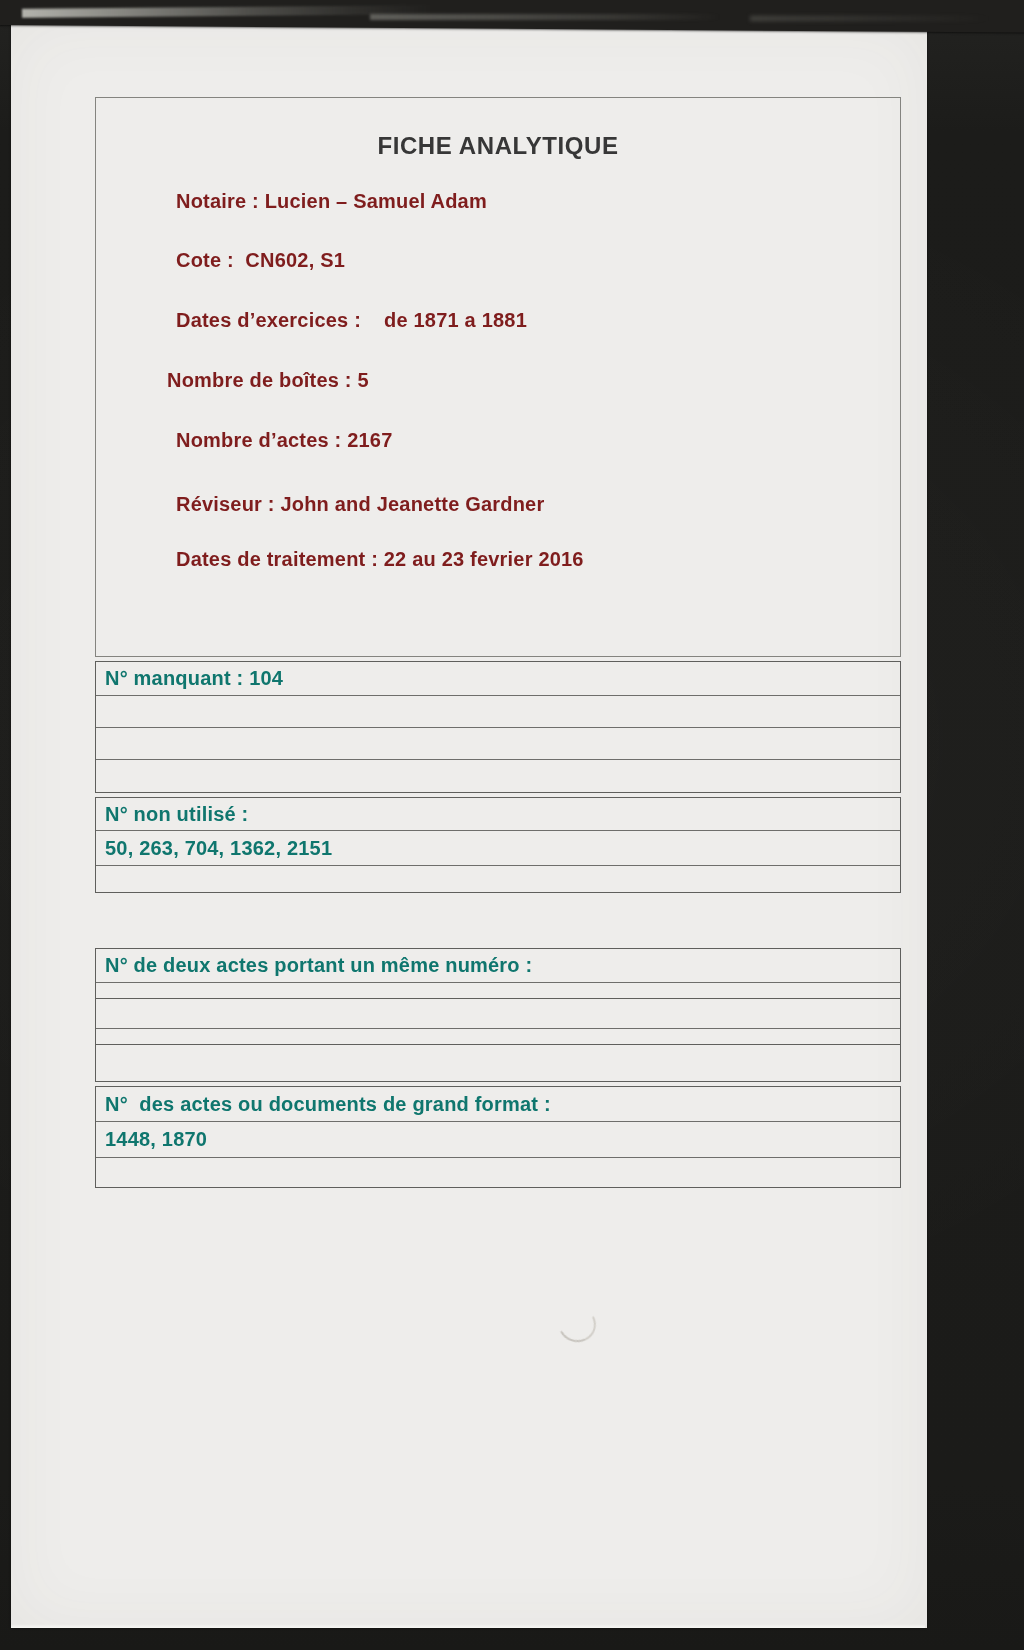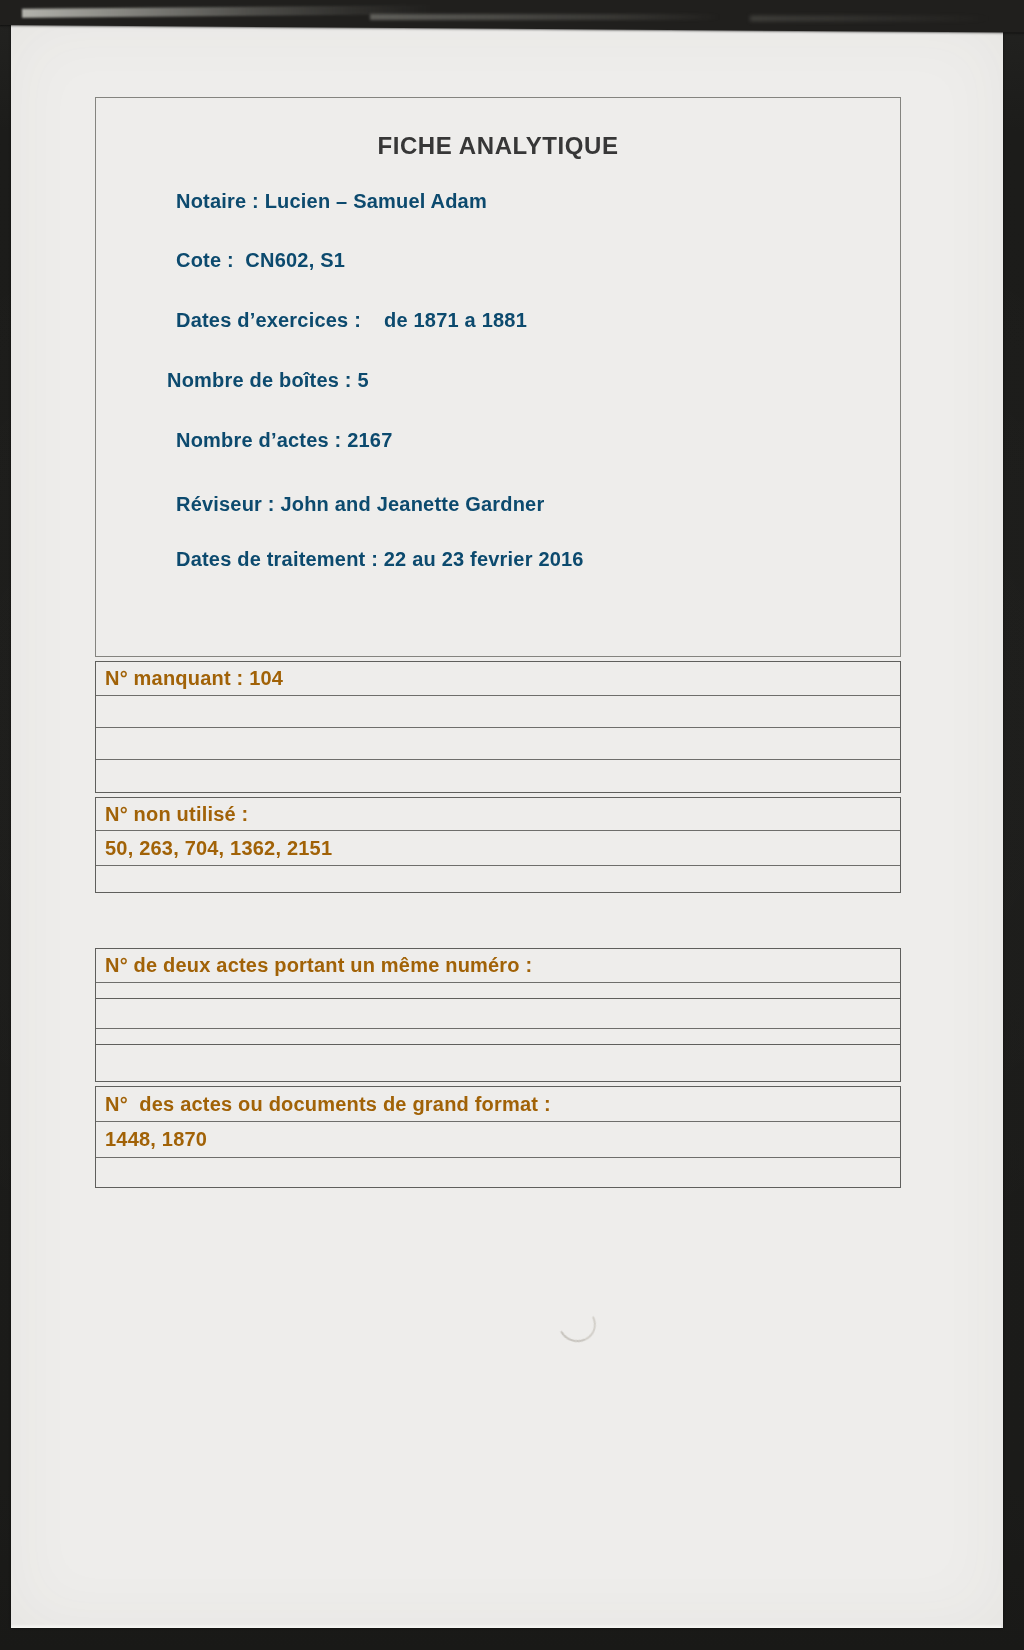--- a/index.html
+++ b/index.html
@@ -10,21 +10,21 @@
   }
   
   .cover{
     position:absolute;inset:0;
     background:
       radial-gradient(1200px 900px at 50% 45%, rgba(255,255,255,0.03), transparent 70%),
       linear-gradient(180deg,#232321 0%,#1c1c1a 8%,#1b1b19 90%,#191917 100%);
   }
   
   .paper{
-    position:absolute;left:11px;top:22px;width:992px;height:1606px;
+    position:absolute;left:11px;top:22px;width:916px;height:1606px;
     background:#eeedeb;
     box-shadow: inset 0 0 70px rgba(70,70,60,0.05), 0 0 2px rgba(0,0,0,0.6);
   }
   .paper::after{ 
     content:"";position:absolute;left:0;right:2px;bottom:0;height:4px;
     background:linear-gradient(180deg,rgba(255,255,255,0),#f8f8f5);
   }
   
   .top-band{
     position:absolute;left:-14px;top:-15px;width:1070px;height:40px;
@@ -45,39 +45,39 @@
   
   .form-box{
     position:absolute;left:84px;top:75px;width:806px;height:560px;
     border:1px solid #84847f;box-sizing:border-box;
   }
   .form-title{
     position:absolute;left:0;top:34px;width:100%;text-align:center;
     font-size:24px;font-weight:700;letter-spacing:0.6px;color:#373737;
   }
   .hline{
-    position:absolute;left:80px;font-size:20px;font-weight:700;color:#0c4a6e;
+    position:absolute;left:80px;font-size:20px;font-weight:700;color:#7f1d1d;
     line-height:22px;white-space:pre;letter-spacing:0.2px;
   }
   .hl0{top:92px}.hl1{top:151px}.hl2{top:211px}
   .hl3{top:271px;left:71px}.hl4{top:331px}.hl5{top:395px}.hl6{top:450px}
   
   .sect{
     position:absolute;left:84px;width:806px;display:grid;
     border:1px solid #5f5f5c;box-sizing:border-box;
   }
   .s1{top:639px;grid-template-rows:34px 32px 32px 32px}
   .s2{top:775px;grid-template-rows:33px 35px 26px}
   .s3{top:926px;grid-template-rows:34px 31px 30px}
   .s4{top:976px;grid-template-rows:30px 27px 25px}
   .s5{top:1064px;grid-template-rows:35px 36px 29px}
   .sect .row{
     border-bottom:1px solid #6e6e6b;box-sizing:border-box;
     display:flex;align-items:center;padding-left:9px;
-    font-size:20px;font-weight:700;color:#a16207;white-space:pre;letter-spacing:0.2px;
+    font-size:20px;font-weight:700;color:#0f766e;white-space:pre;letter-spacing:0.2px;
   }
   .sect .row:last-child{border-bottom:none}
   
   .crescent{
     position:absolute;left:547px;top:1284px;width:34px;height:32px;
     border:2px solid transparent;border-bottom-color:#c8c5bf;border-right-color:#d3d0ca;
     border-radius:50%;transform:rotate(18deg);filter:blur(0.4px);
   }
 </style>
 </head>

